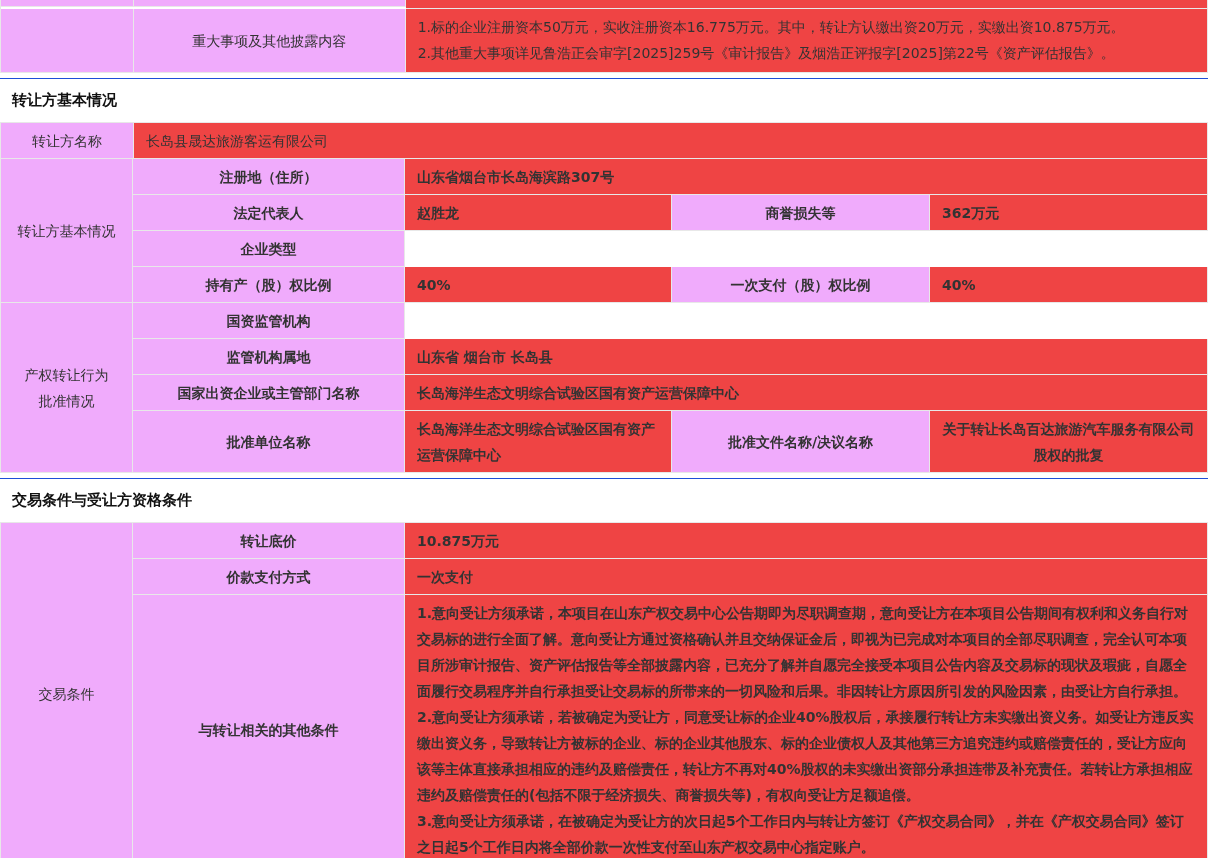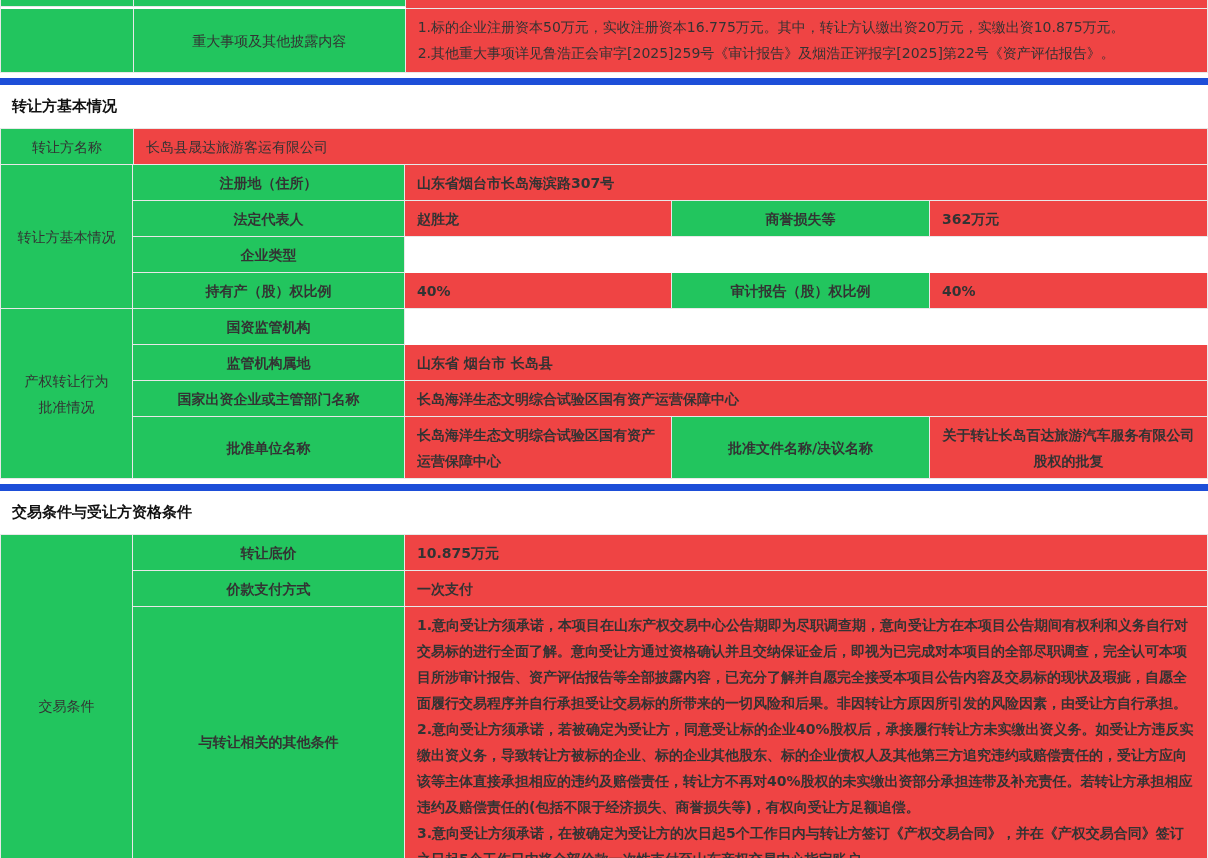--- a/index.html
+++ b/index.html
@@ -3,41 +3,41 @@
 <meta charset="utf-8">
 <style>
   html,body { margin:0; padding:0; background:#ffffff; }
   body { font-family:"DejaVu Sans","Liberation Sans",sans-serif; color:#333; }
   .page { width:1208px; height:858px; overflow:hidden; background:#fff; font-size:14px; position:relative; }
 
   .tbl { border-left:1px solid #e8e8e8; border-top:1px solid #e8e8e8; }
   .tbl.no-top { border-top:none; }
   .row { display:flex; }
   .cell { box-sizing:border-box; border-right:1px solid #e8e8e8; border-bottom:1px solid #e8e8e8; }
-  .lbl { background:#22c55e; display:flex; align-items:center; justify-content:center; text-align:center; white-space:pre-line; line-height:26px; }
+  .lbl { background:#f0abfc; display:flex; align-items:center; justify-content:center; text-align:center; white-space:pre-line; line-height:26px; }
   .val { background:#ef4444; display:flex; align-items:center; padding:4px 12px; line-height:26px; }
   .val.block { display:block; padding:5px 12px; }
 
   .w-a { width:133px; }
   .w-b { width:272px; }
   .w-c { width:267px; }
   .w-d { width:258px; }
   .w-e { width:278px;text-align:center; }
   .w-bfull { width:1075px; }
   .w-cfull { width:803px; }
 
   .h7  { height:7px; }
   .h36 { height:36px; }
   .h62 { height:62px; }
   .h64 { height:64px; }
 
   .group { display:flex; }
   .group-rows { display:flex; flex-direction:column;font-weight:bold; }
 
-  .section { margin-top:5px; border-top:7px solid #1d4ed8; }
+  .section { margin-top:5px; border-top:1px solid #1d4ed8; }
   .section-title { font-weight:bold; font-size:15px; color:#111; padding:12px 12px 13px 12px; line-height:18px; }
 
   .para { line-height:26px; }
 </style>
 </head>
 <body>
 
 <div class="page">
 
   <div class="tbl no-top">
@@ -77,21 +77,21 @@
             <div class="cell val w-c h36">赵胜龙</div>
             <div class="cell lbl w-d h36">商誉损失等</div>
             <div class="cell val w-e h36">362万元</div>
           </div>
           <div class="row">
             <div class="cell lbl w-b h36">企业类型</div>
           </div>
           <div class="row">
             <div class="cell lbl w-b h36">持有产（股）权比例</div>
             <div class="cell val w-c h36">40%</div>
-            <div class="cell lbl w-d h36">审计报告（股）权比例</div>
+            <div class="cell lbl w-d h36">一次支付（股）权比例</div>
             <div class="cell val w-e h36">40%</div>
           </div>
         </div>
       </div>
 
       <div class="group">
         <div class="cell lbl w-a">产权转让行为
 批准情况</div>
         <div class="group-rows">
           <div class="row">

